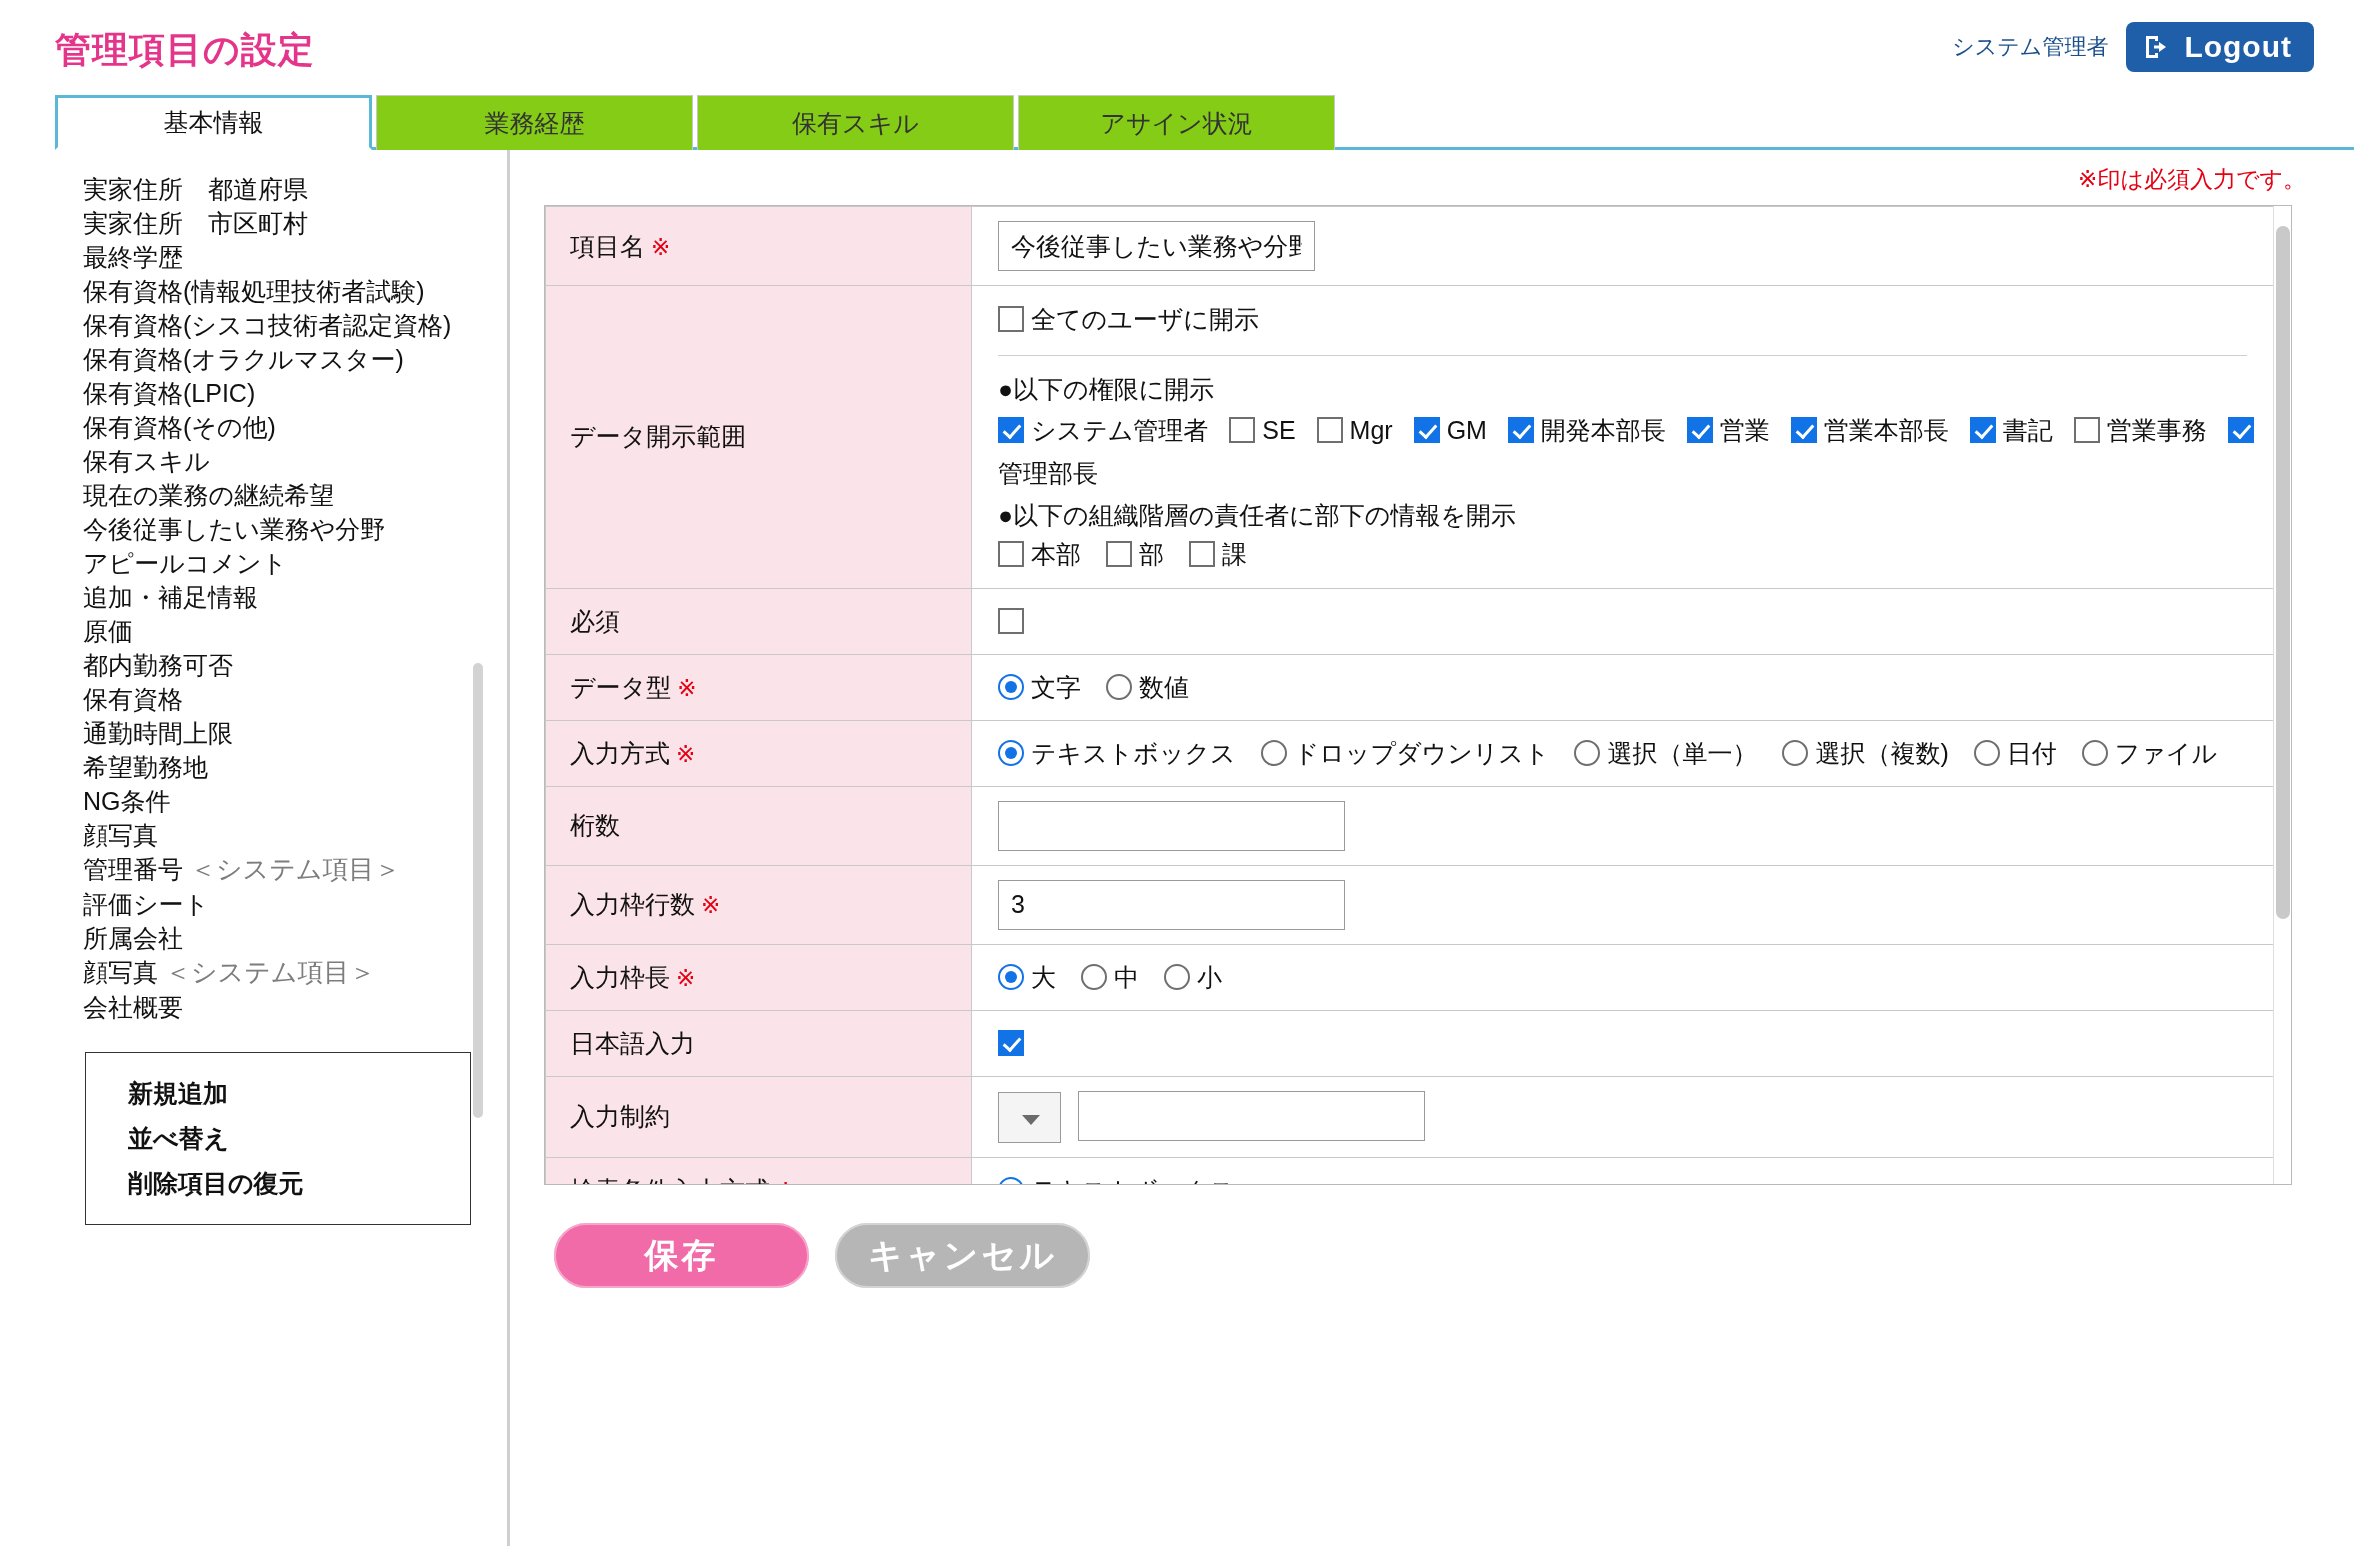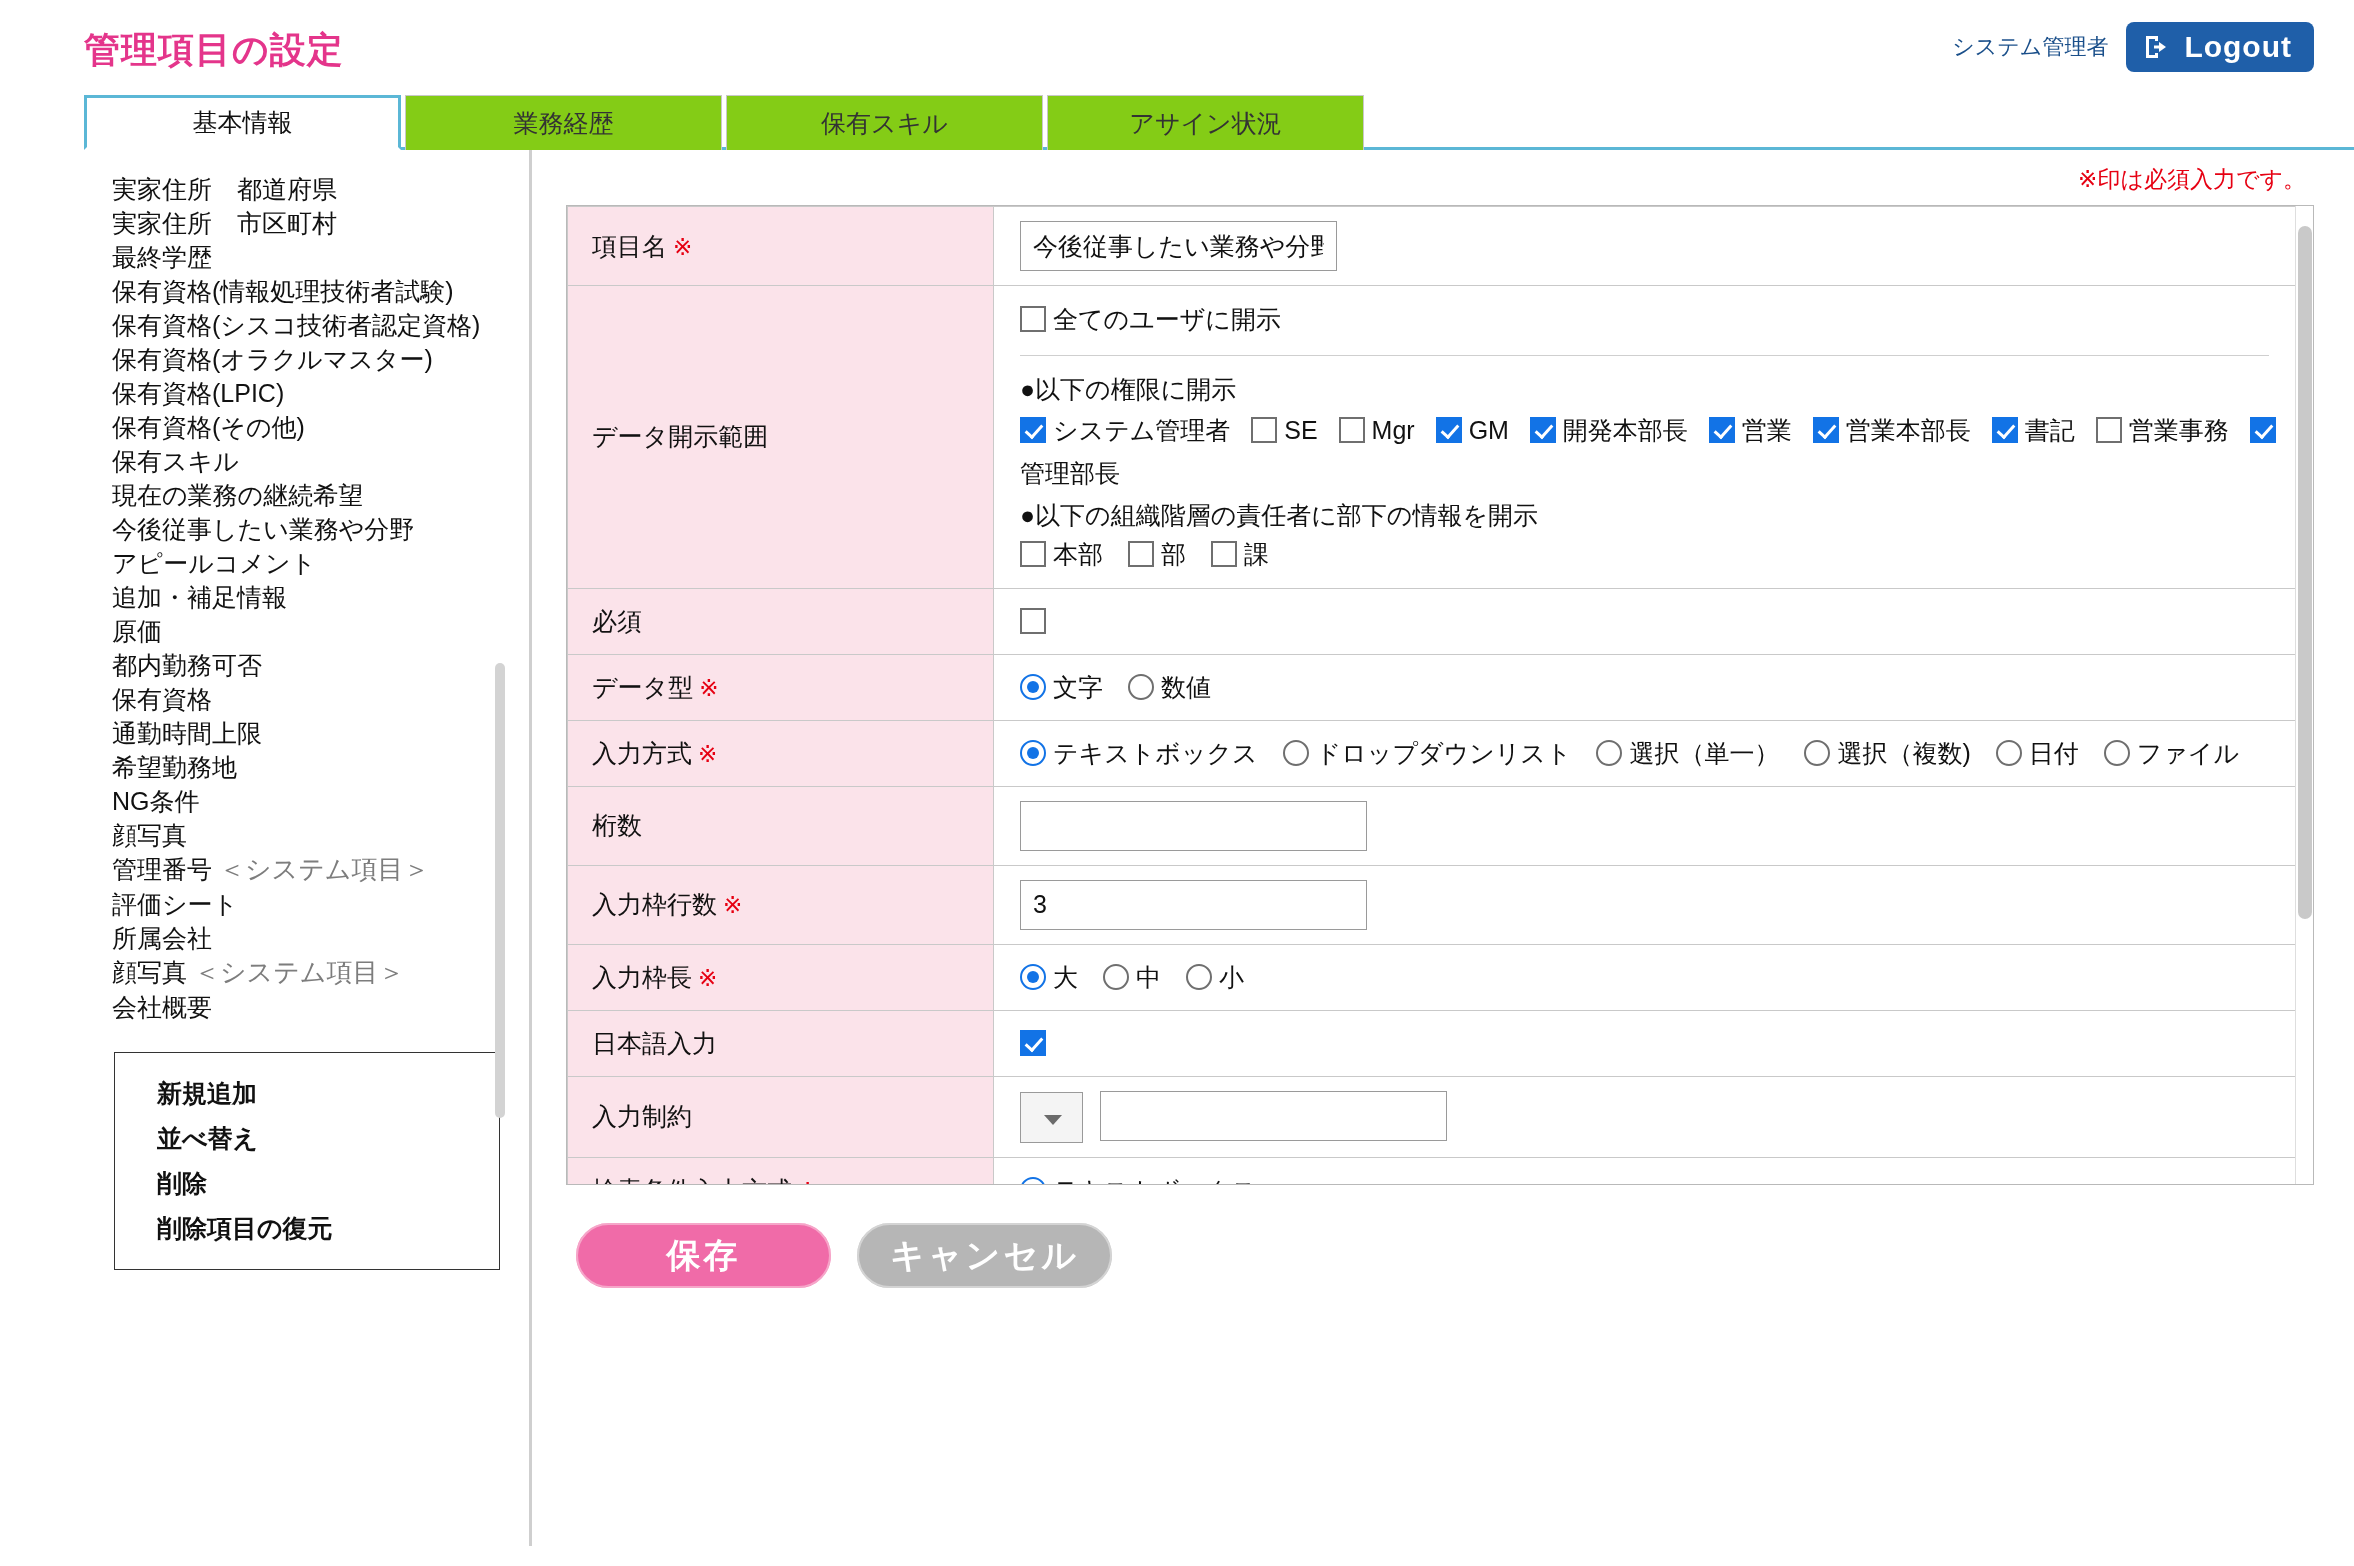--- a/index.html
+++ b/index.html
@@ -7,21 +7,20 @@
     margin: 0; padding: 0;
     width: 2354px; height: 1566px;
     background: #ffffff;
     font-family: "Liberation Sans", "DejaVu Sans", sans-serif;
     overflow: hidden;
   }
   .page {
     position: relative;
     width: 2354px; height: 1566px;
     background: #ffffff;
-    padding-left: 29px;
   }
 
   
   .header {
     position: relative;
     height: 95px;
     background: #ffffff;
     border-bottom: 0;
   }
   .page-title {
@@ -409,21 +408,20 @@
         <div class="li"><span>会社概要</span></div>
       </div>
 
       <div class="list-scrollbar">
         <div class="thumb"></div>
       </div>
 
       <div class="op-box">
         <div class="op"><span>新規追加</span></div>
         <div class="op"><span>並べ替え</span></div>
-        <div class="op"><span>削除</span></div>
         <div class="op"><span>削除項目の復元</span></div>
       </div>
     </div>
 
     <div class="right-col">
       <div class="req-note">※印は必須入力です。</div>
 
       <div class="form-frame">
         <table class="form">
 

